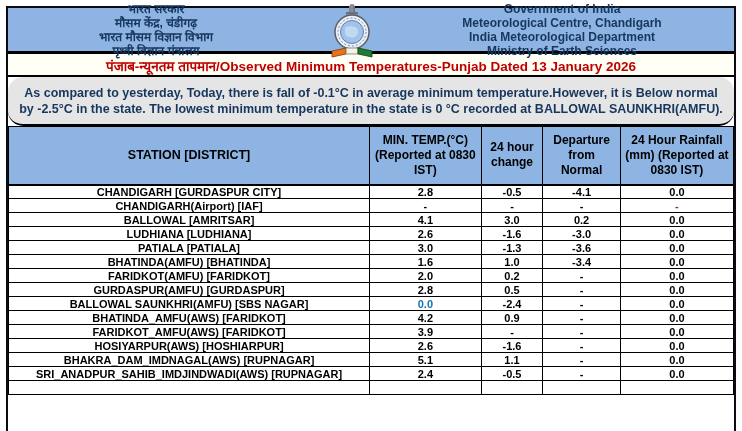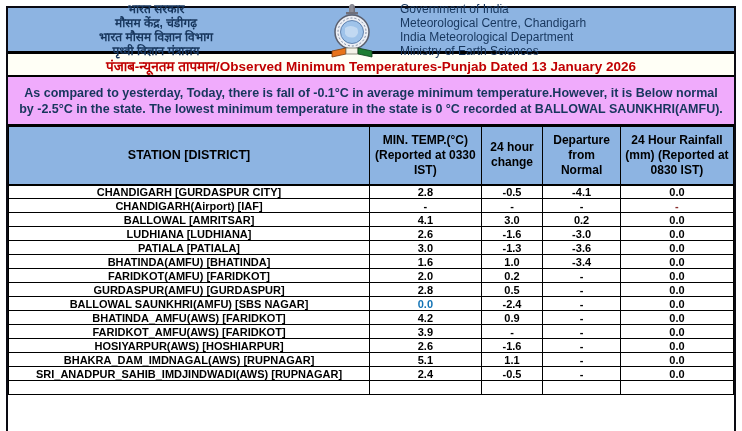--- a/index.html
+++ b/index.html
@@ -7,33 +7,33 @@
     font-family:"Liberation Sans", sans-serif; }
   .frame { position:absolute; left:6px; top:6px; width:730px; height:440px;
     border:2px solid var(--border_dark); background:#fff; }
 
   
   .masthead { height:46px; background:var(--header_bg); border-bottom:3px solid #000;
     display:flex; align-items:center; }
   .mast-left { width:296px; text-align:center; color:var(--navy);
     font-weight:bold; font-size:12px; line-height:14px; }
   .mast-logo { width:96px; display:flex; justify-content:center; align-items:center; }
-  .mast-right { flex:1; color:var(--navy);
-    font-weight:normal; font-size:12px; line-height:14px; padding-right:10px; }
+  .mast-right { flex:1; text-align:center; color:var(--navy);
+    font-weight:bold; font-size:12px; line-height:14px; padding-right:10px; }
 
   
   .titlebar { height:23px; background:var(--title_bg); border-bottom:2px solid #000;
     display:flex; align-items:flex-end; justify-content:center; }
   .titlebar span { color:var(--title_red); font-weight:bold; font-size:13.5px; }
 
   
-  .summary { height:49px; background:#f0abfc; border-bottom:2px solid #000;
+  .summary { height:49px; background:#e5e5e5; border-bottom:2px solid #000;
     display:flex; align-items:center; justify-content:center; text-align:center;
     color:var(--navy); font-weight:bold; font-size:12.5px; line-height:16px;
-    padding:6px 10px; }
+    padding:6px 10px;border-radius:15px; }
 
   
   table { width:100%; border-collapse:collapse; table-layout:fixed; }
   th, td { border:1px solid #000; text-align:center; vertical-align:middle;
     overflow:hidden; white-space:nowrap; }
   thead th { background:var(--header_bg); color:#000; font-weight:bold;
     font-size:12px; line-height:15px; height:58px; white-space:normal;
     border-bottom:2px solid #000; padding:0 4px; }
   thead th:first-child { font-size:12.5px; }
   tbody td { height:14px; font-size:11px; font-weight:bold; color:#000;
@@ -93,21 +93,21 @@
     <colgroup>
       <col class="c-station">
         <col class="c-temp">
         <col class="c-change">
         <col class="c-dep">
         <col class="c-rain">
     </colgroup>
     <thead>
       <tr>
         <th>STATION  [DISTRICT]</th>
-        <th>MIN. TEMP.(°C) (Reported at 0330 IST)</th>
+        <th>MIN. TEMP.(°C) (Reported at 0830 IST)</th>
         <th>24 hour change</th>
         <th>Departure from Normal</th>
         <th>24 Hour Rainfall (mm) (Reported at 0830 IST)</th>
       </tr>
     </thead>
     <tbody>
       <tr>
         <td>CHANDIGARH  [GURDASPUR CITY]</td>
         <td>2.8</td>
         <td>-0.5</td>

